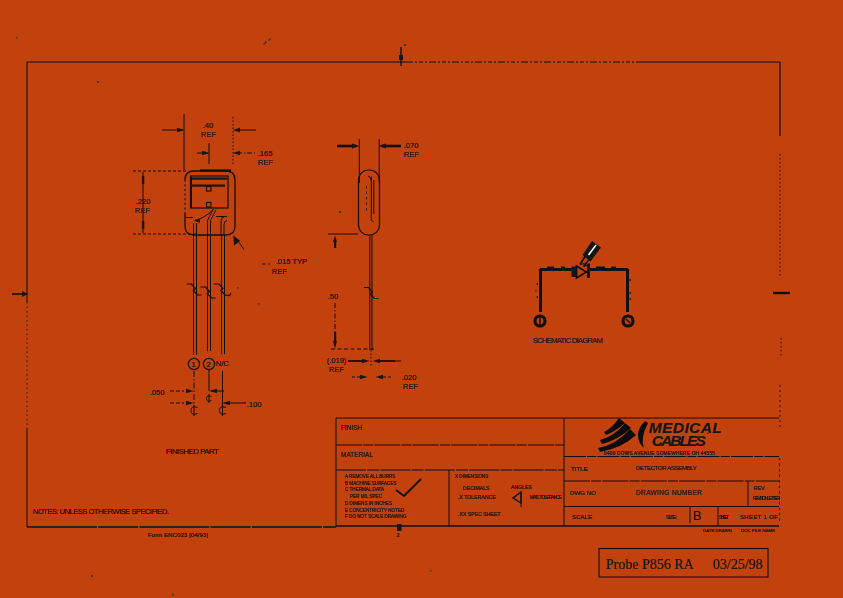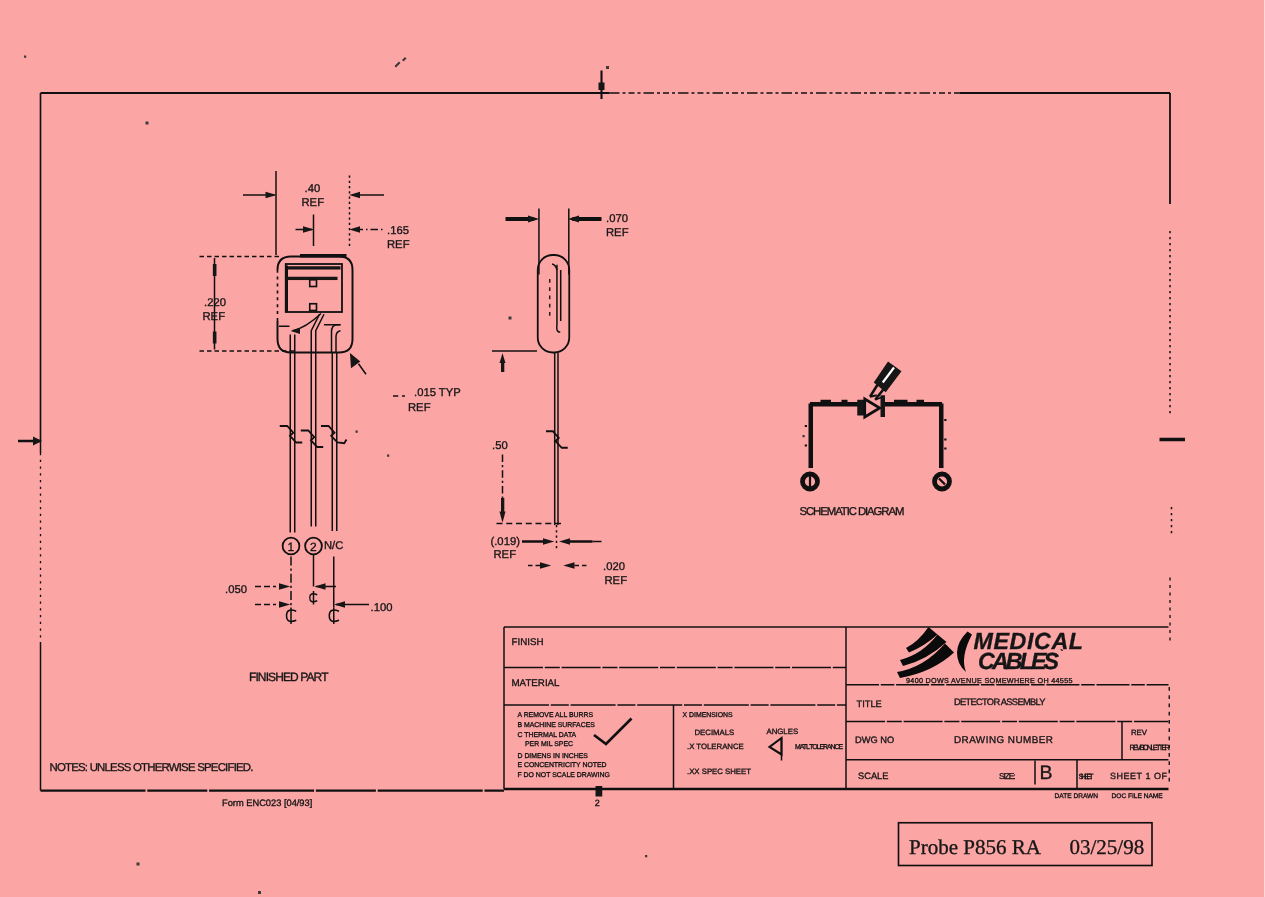--- a/index.html
+++ b/index.html
@@ -1,16 +1,16 @@
 <!DOCTYPE html>
 <html><head>
 <meta charset="utf-8">
 <style>
   html,body{margin:0;padding:0;background:#ffffff;}
-  #page{width:843px;height:598px;position:relative;background:#fca5a5;overflow:hidden;}
+  #page{width:843px;height:598px;position:relative;background:#c2410c;overflow:hidden;}
   svg{position:absolute;top:0;left:0;filter:blur(0.32px);}
   text{font-family:"Liberation Sans",sans-serif;fill:#161616;stroke:#161616;stroke-width:0.22px;}
   .ser{font-family:"Liberation Serif",serif;}
 </style>
 </head>
 <body>
 <div id="page">
 <svg width="843" height="598" viewBox="0 0 843 598">
 <g stroke="#101010" fill="none" stroke-width="1">
 

